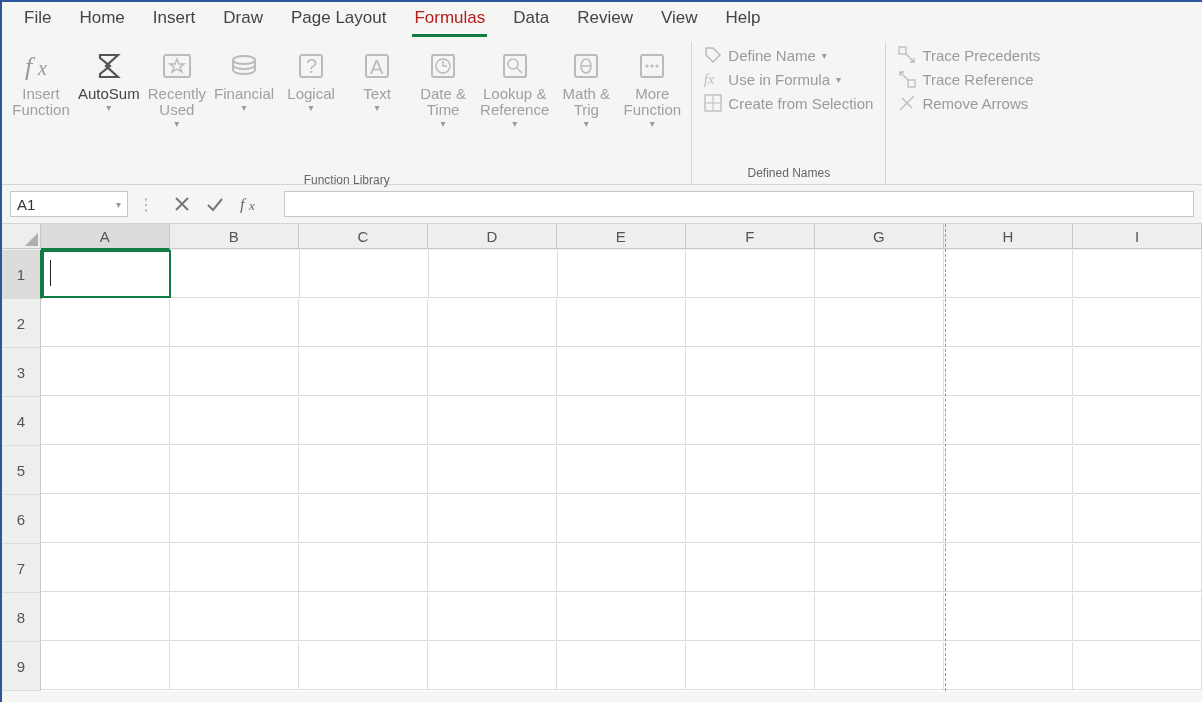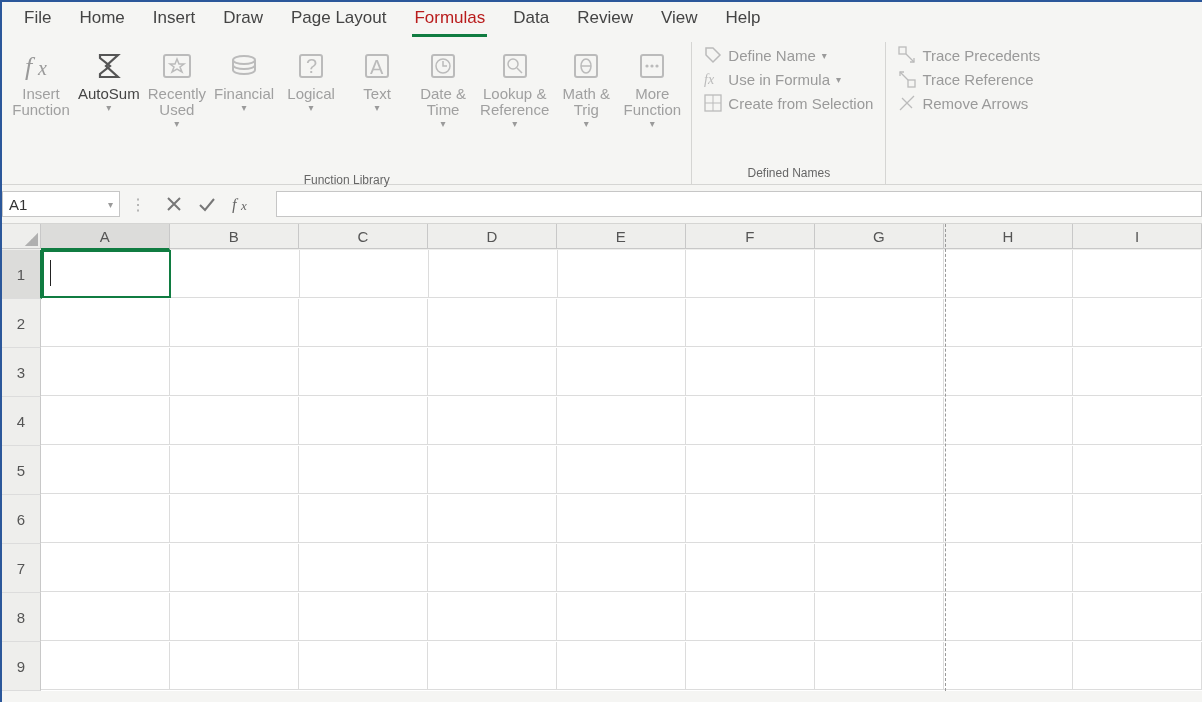--- a/index.html
+++ b/index.html
@@ -119,21 +119,21 @@
     white-space: nowrap;
   }
 
   
   .formula-bar {
     display: flex;
     align-items: center;
     height: 30px;
     background: #f5f5f3;
     border-bottom: 1px solid #d5d5d3;
-    padding: 4px 0;
+    padding: 4px 8px;
     gap: 10px;
   }
   .name-box {
     width: 104px;
     height: 24px;
     background: #fff;
     border: 1px solid #c6c6c6;
     display: flex;
     align-items: center;
     justify-content: space-between;

